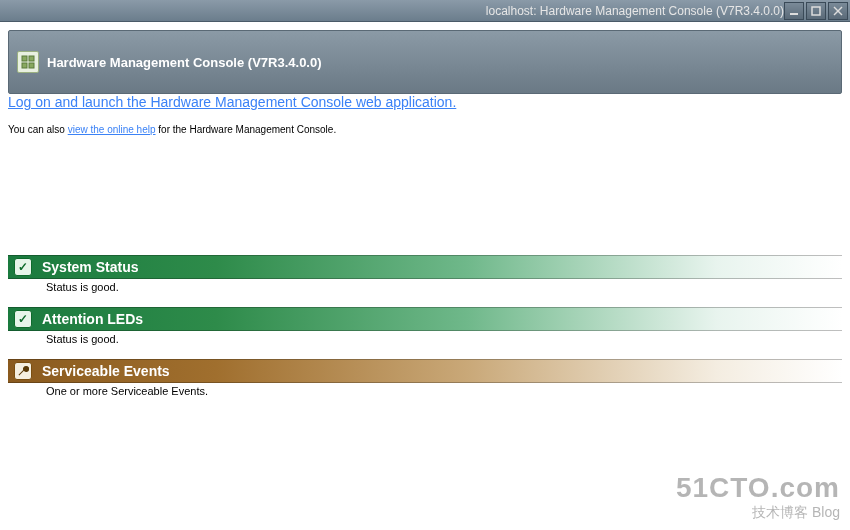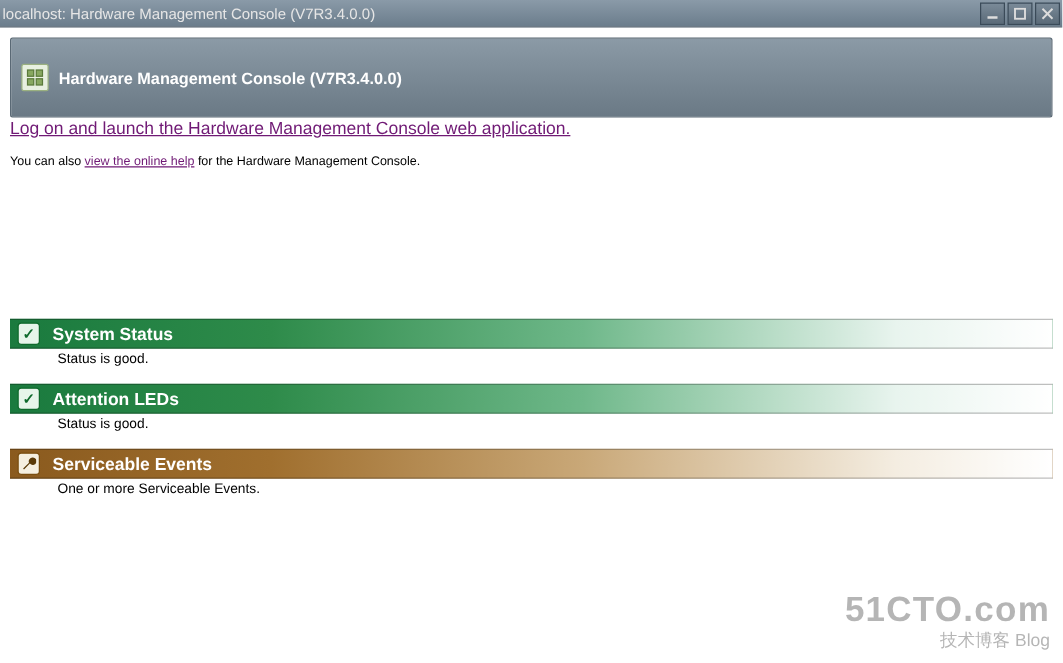--- a/index.html
+++ b/index.html
@@ -17,21 +17,21 @@
     background: linear-gradient(to bottom, #8a9aa8 0%, #6b7d8c 100%);
     color: #e6e6e6;
     font-size: 12px;
     display: flex;
     align-items: center;
     padding: 0 2px;
     border-bottom: 1px solid #4a5a68;
   }
   .titlebar .title-text {
     flex: 1;
-    text-align: left;
+    text-align: right;
     white-space: nowrap;
     overflow: hidden;
   }
   .win-controls { display: flex; gap: 2px; }
   .win-btn {
     width: 20px;
     height: 18px;
     background: linear-gradient(to bottom, #7a8a98 0%, #5a6a78 100%);
     border: 1px solid #3a4a58;
     display: flex;
@@ -60,21 +60,21 @@
     height: 22px;
     background: #e8f0e0;
     border: 1px solid #9ab080;
     border-radius: 2px;
     display: flex;
     align-items: center;
     justify-content: center;
   }
   .intro { margin: 18px 0 14px 0; font-size: 14px; color: #000; }
   .link-row { margin: 0 0 14px 0; font-size: 14px; }
-  a, .link { color: #701a75; text-decoration: underline; cursor: pointer; }
+  a, .link { color: #3b82f6; text-decoration: underline; cursor: pointer; }
   .help-row { margin: 0 0 120px 0; font-size: 10px; color: #000; }
   .status-block { margin: 8px 0 14px 0; }
   .status-bar {
     height: 24px;
     display: flex;
     align-items: center;
     gap: 10px;
     padding: 0 6px;
     font-size: 14px;
     font-weight: bold;

